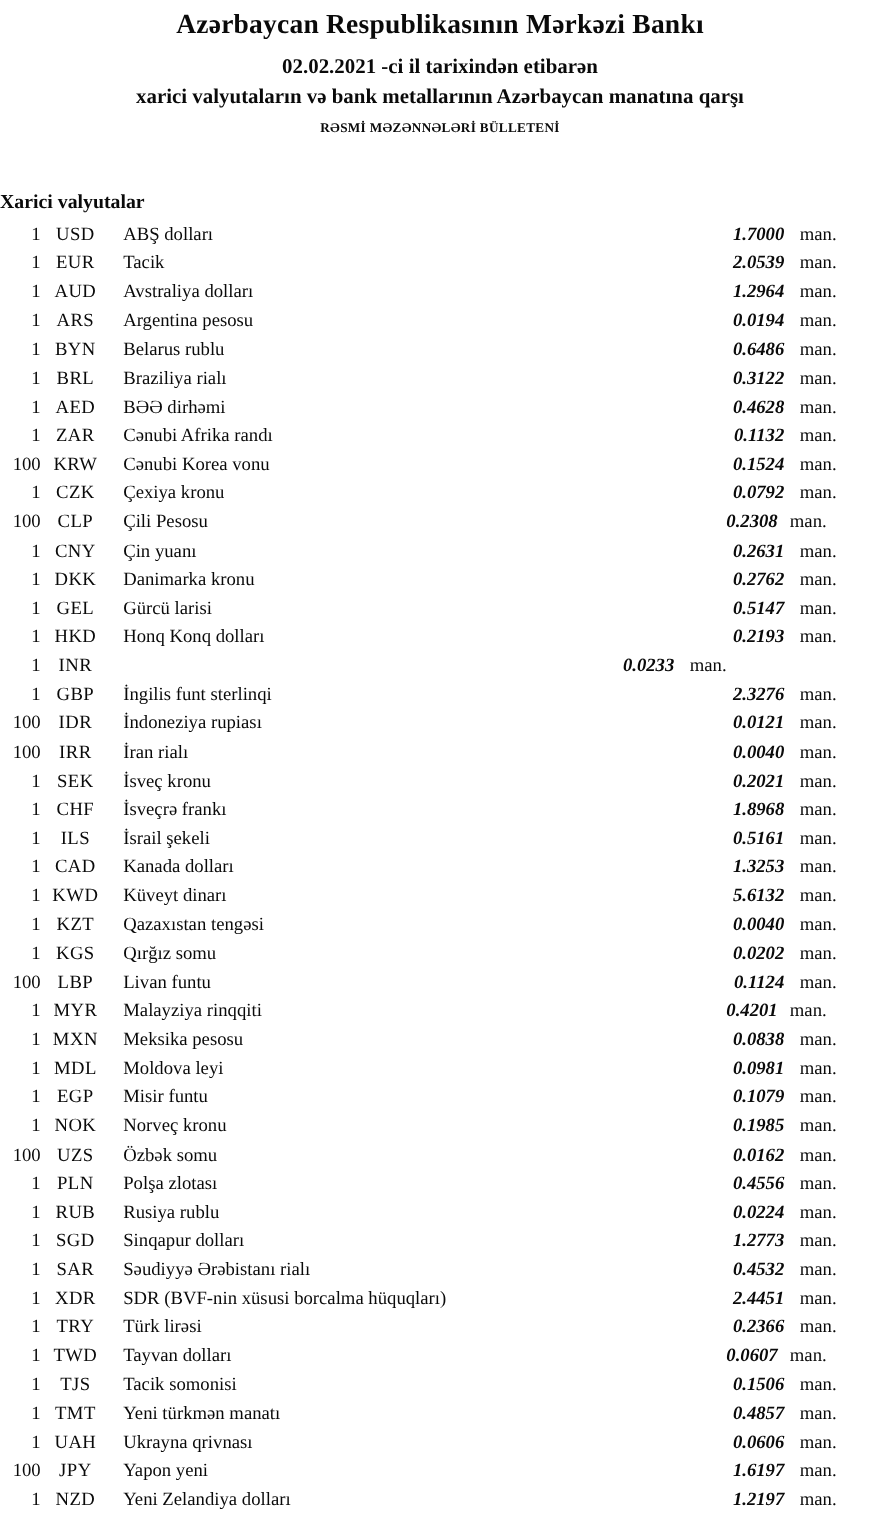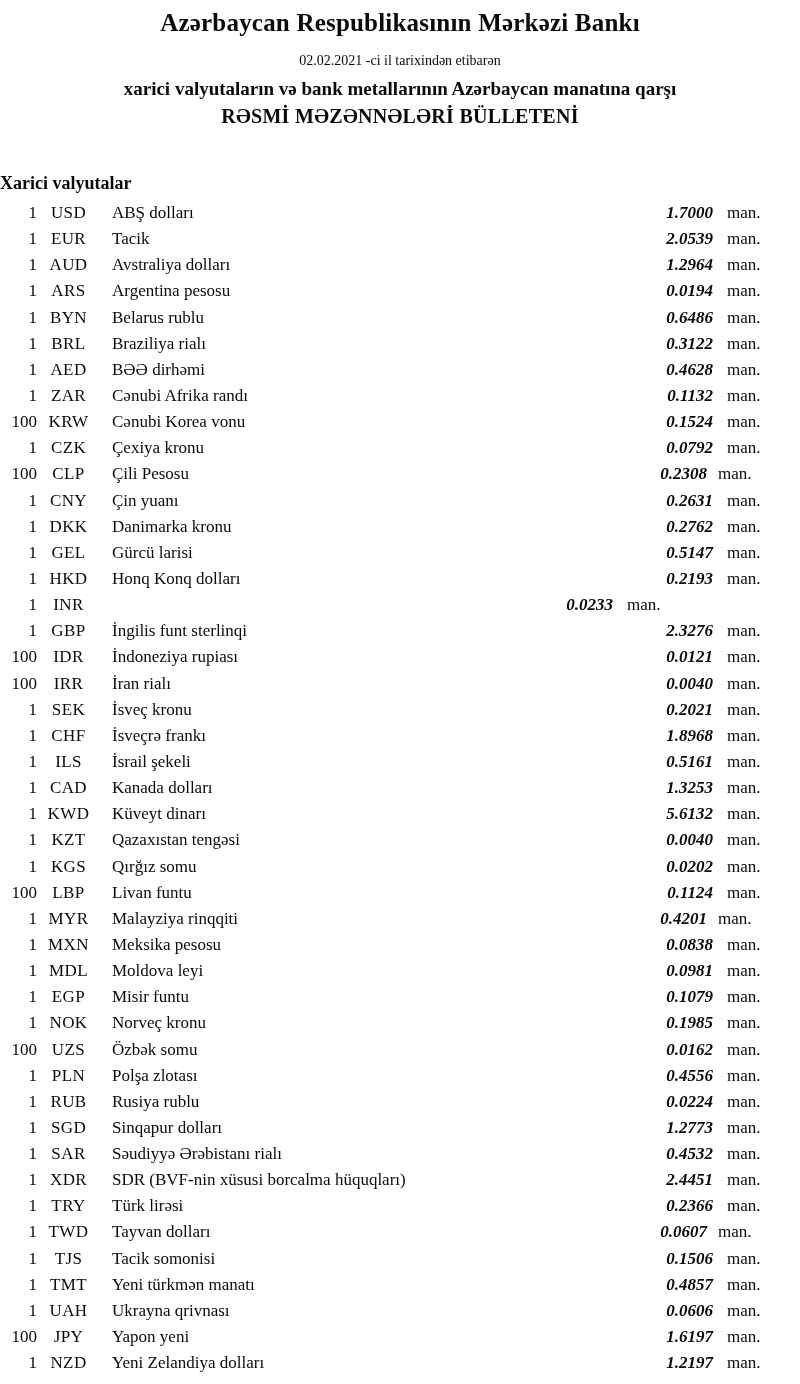--- a/index.html
+++ b/index.html
@@ -23,34 +23,34 @@
     text-align: center;
     padding-top: 8px;
   }
   .title {
     font-size: 25px;
     font-weight: bold;
     line-height: 30px;
     letter-spacing: 0.2px;
   }
   .date-line {
-    font-size: 14px;
-    font-weight: normal;
+    font-size: 19px;
+    font-weight: bold;
     line-height: 22px;
     margin-top: 12px;
     text-align: center;
   }
   .subtitle {
     font-size: 19px;
     font-weight: bold;
     line-height: 22px;
     margin-top: 6px;
   }
   .bulletin-line {
-    font-size: 20px;
+    font-size: 12px;
     font-weight: bold;
     line-height: 24px;
     margin-top: 4px;
     letter-spacing: 0.3px;
     font-family: Liberation Serif, serif;
   }
   .section-title {
     font-size: 18px;
     font-weight: bold;
     line-height: 22px;

